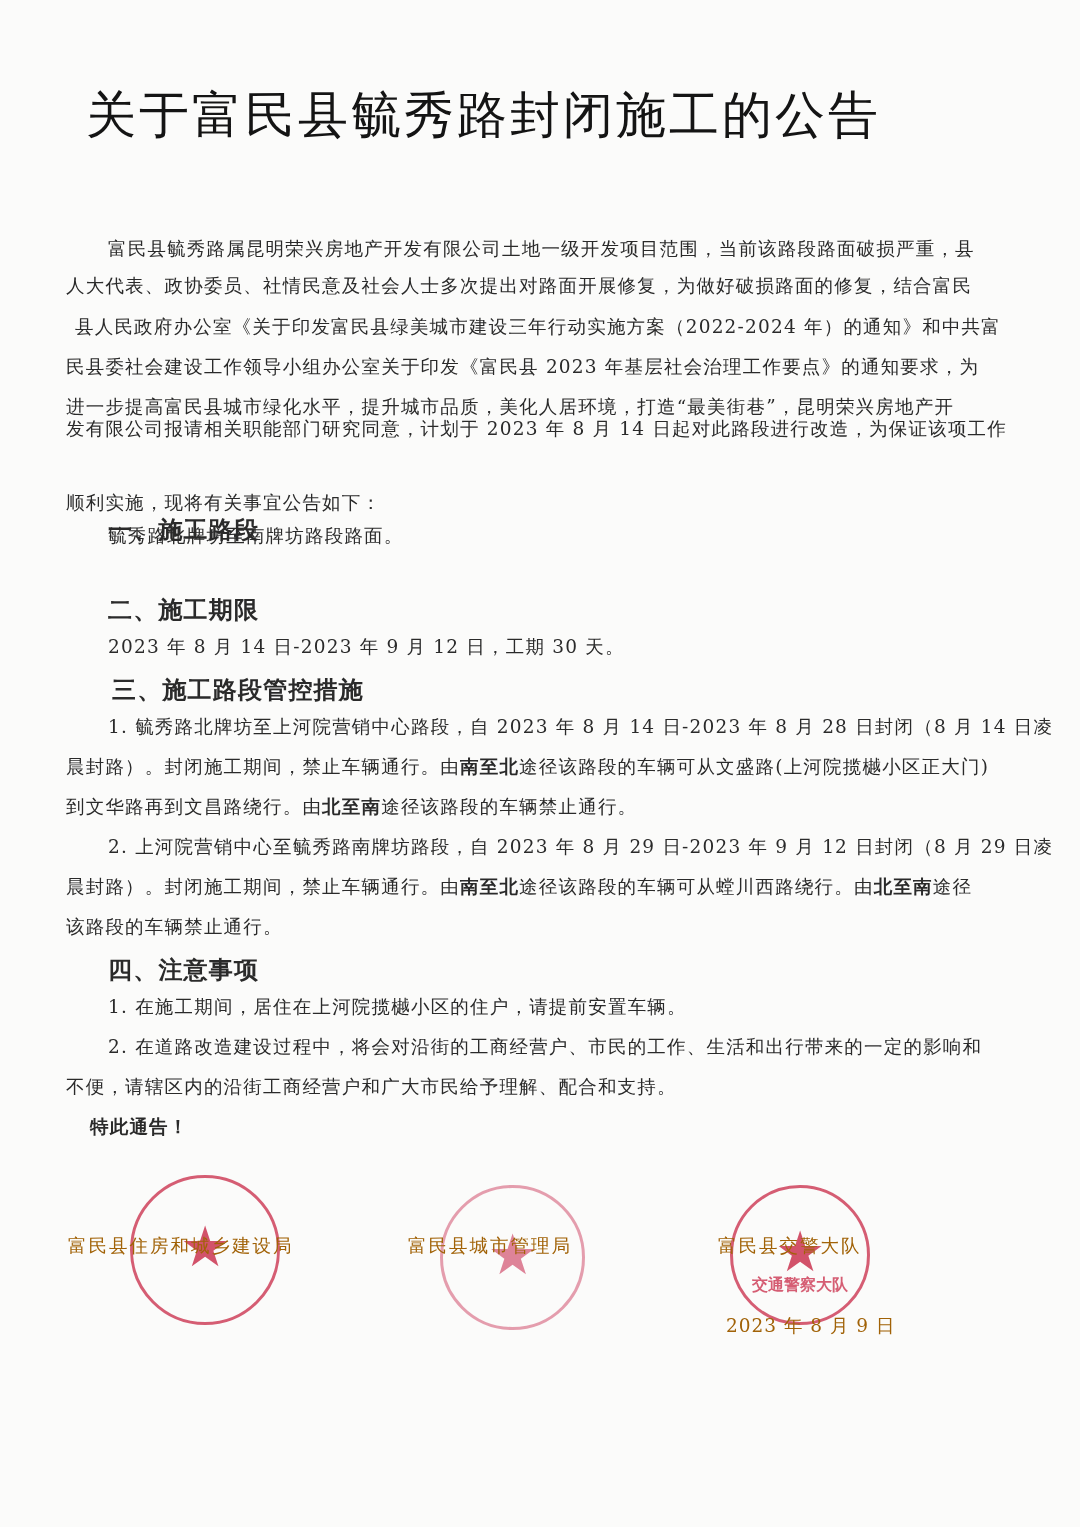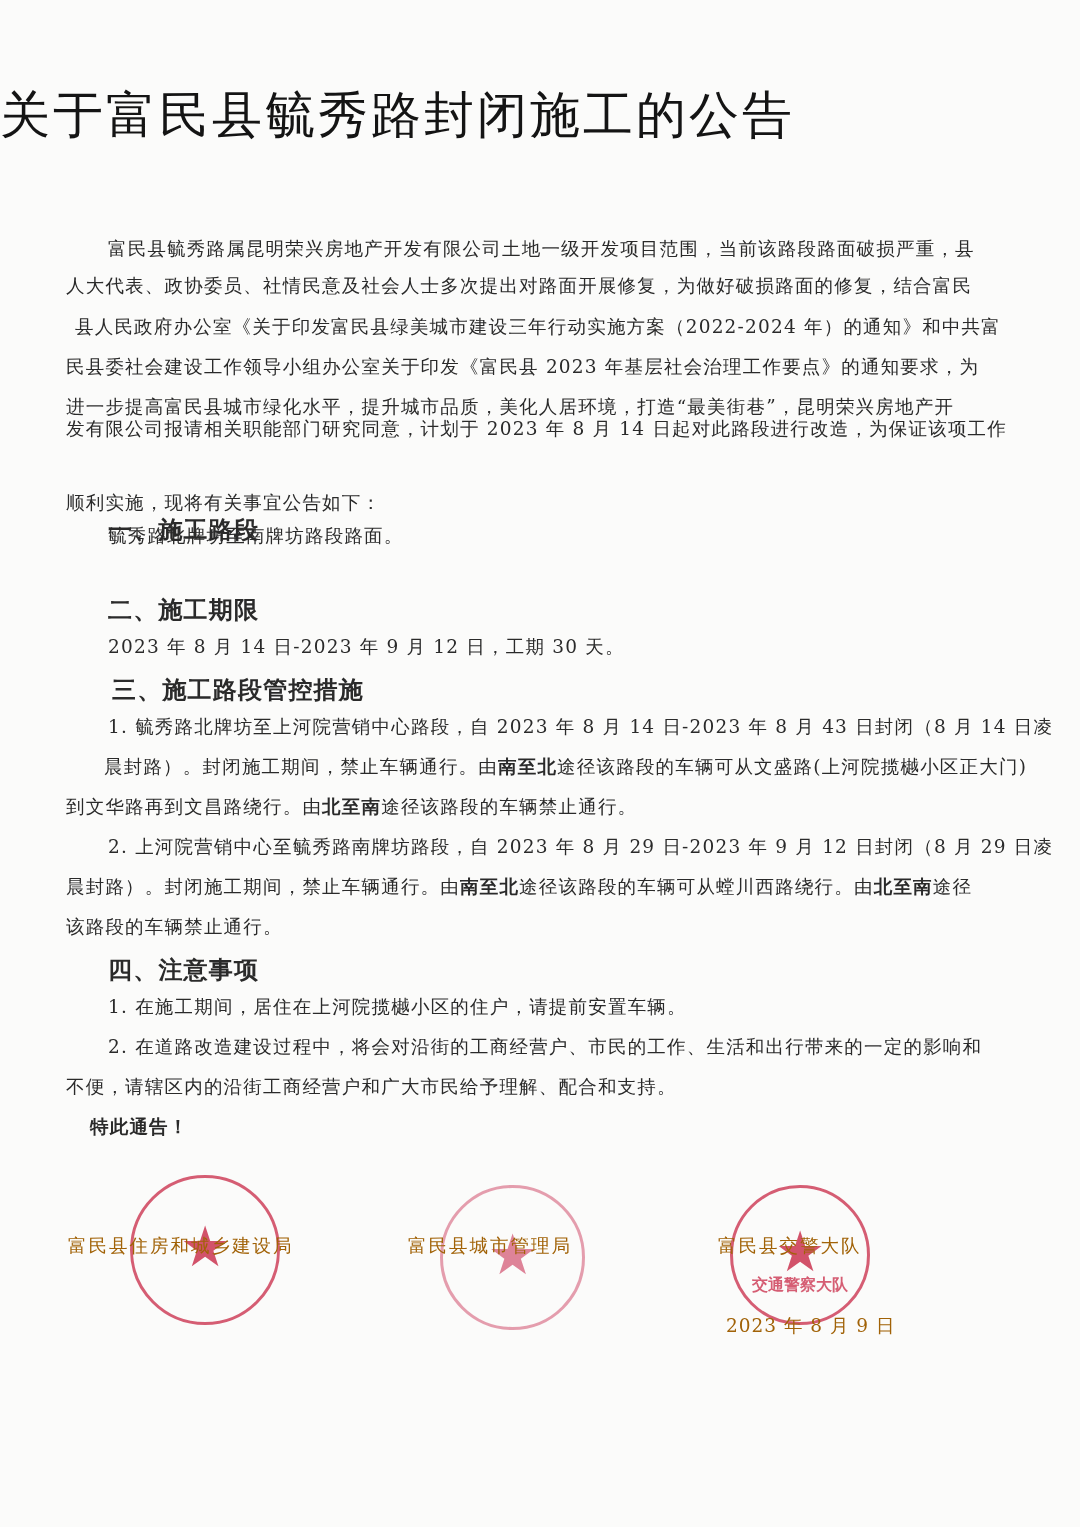--- a/index.html
+++ b/index.html
@@ -1,21 +1,21 @@
 <!DOCTYPE html>
 <html><head>
 <meta charset="utf-8">
 <style>
   html, body { margin:0; padding:0; }
   body {
     width:1080px; height:1527px; background:#fbfbfa; position:relative; overflow:hidden;
     font-family: "DejaVu Serif", "Liberation Serif", serif; color:#2a2a2a;
   }
   .title {
-    position:absolute; left:0; top:82px; width:967px; text-align:left;
+    position:absolute; left:0; top:82px; width:967px; text-align:center;
     font-family: "DejaVu Sans", "Liberation Sans", sans-serif;
     font-size:50px; letter-spacing:3px; color:#141414; font-weight:normal;
   }
   .line { position:absolute; left:66px; font-size:18.5px; white-space:nowrap; letter-spacing:1.2px; }
   .ind { left:108px; }
   .h { font-family:"DejaVu Sans","Liberation Sans",sans-serif; font-weight:bold; font-size:24px; }
   b { font-family:"DejaVu Sans","Liberation Sans",sans-serif; font-weight:bold; }
   .seal {
     position:absolute; border-radius:50%; border:3px solid rgba(200,40,70,0.75);
     box-sizing:border-box;
@@ -47,22 +47,22 @@
 
 <div class="line ind h" style="top:514px;">一、施工路段</div>
 <div class="line ind" style="top:523px;">毓秀路北牌坊至南牌坊路段路面。</div>
 
 <div class="line ind h" style="top:594px;">二、施工期限</div>
 <div class="line ind" style="top:634px;">2023 年 8 月 14 日-2023 年 9 月 12 日，工期 30 天。</div>
 
 <div class="line h" style="top:674px; left:112px;">三、施工路段管控措施</div>
 
 <div>
-  <div class="line ind" style="top:714px;">1. 毓秀路北牌坊至上河院营销中心路段，自 2023 年 8 月 14 日-2023 年 8 月 43 日封闭（8 月 14 日凌</div>
-  <div class="line" style="top:754px;margin-left:38px;">
+  <div class="line ind" style="top:714px;">1. 毓秀路北牌坊至上河院营销中心路段，自 2023 年 8 月 14 日-2023 年 8 月 28 日封闭（8 月 14 日凌</div>
+  <div class="line" style="top:754px;">
     <span>晨封路）。封闭施工期间，禁止车辆通行。由</span><b>南至北</b><span>途径该路段的车辆可从文盛路(上河院揽樾小区正大门)</span>
   </div>
   <div class="line" style="top:794px;">
     <span>到文华路再到文昌路绕行。由</span><b>北至南</b><span>途径该路段的车辆禁止通行。</span>
   </div>
 </div>
 
 <div>
   <div class="line ind" style="top:834px;">2. 上河院营销中心至毓秀路南牌坊路段，自 2023 年 8 月 29 日-2023 年 9 月 12 日封闭（8 月 29 日凌</div>
   <div class="line" style="top:874px;">

